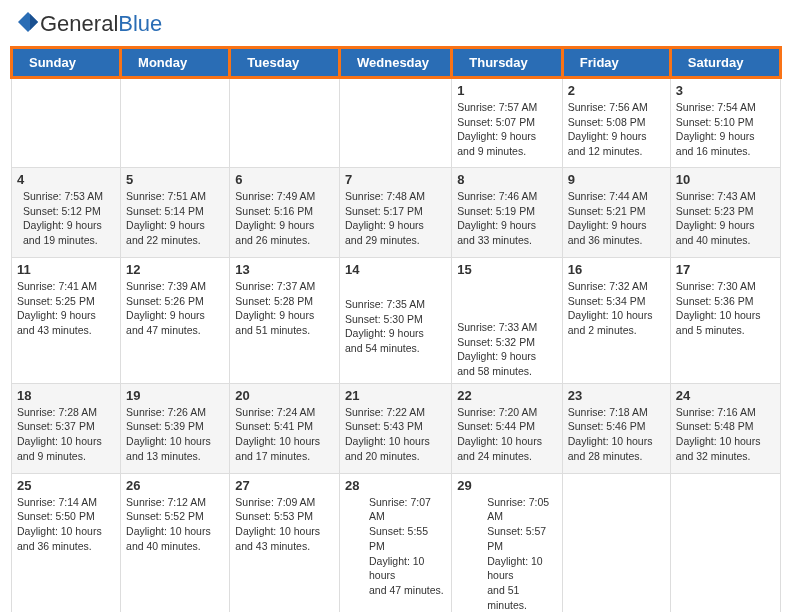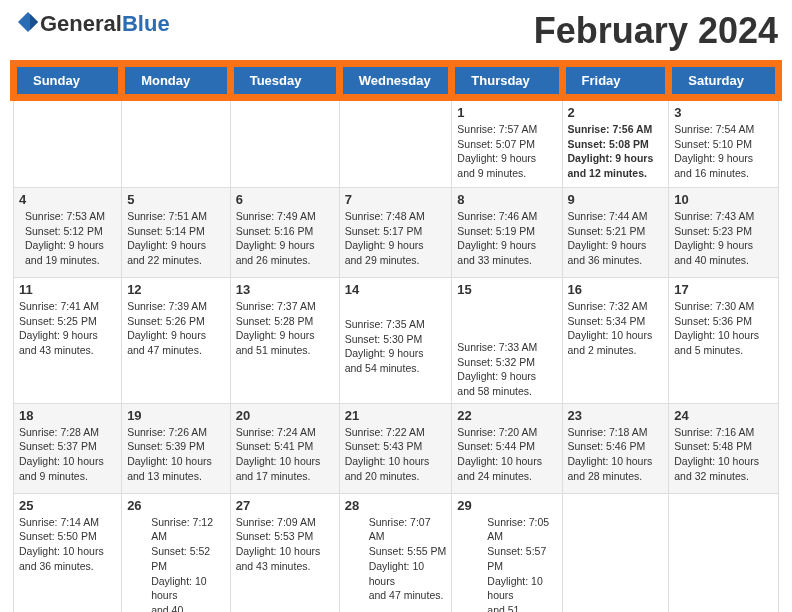--- a/index.html
+++ b/index.html
@@ -16,21 +16,21 @@
       align-items: flex-start;
       margin-bottom: 8px;
       padding: 0 4px;
     }
     .logo {
       display: flex;
       align-items: center;
     }
     .logo-text {
       font-size: 22px;
-      font-weight: bold;
+      font-weight: normal;
       line-height: 1.1;
     }
     .logo-general { color: #333; }
     .logo-blue { color: #2a6db5; }
     .logo-icon {
       width: 24px;
       height: 24px;
       margin-left: 2px;
     }
     .title-block {
@@ -50,21 +50,21 @@
       border-collapse: collapse;
       border: 1px solid #ccc;
     }
     .calendar th {
       background: #2a6db5;
       color: #fff;
       font-size: 13px;
       font-weight: bold;
       padding: 6px 16px;
       text-align: left;
-      border: 7px solid #f97316;
+      border: 3px solid #f97316;
     }
     .calendar td {
       vertical-align: top;
       border: 1px solid #ddd;
       padding: 4px 5px;
       font-size: 10.5px;
       color: #333;
       height: 90px;
       width: 113px;
       background: #fff;
@@ -97,21 +97,20 @@
         <polygon points="14,4 22,12 14,20" fill="#1a5090"></polygon>
       </svg>
     </div>
     <div>
       <div class="logo-text">
         <span class="logo-general">General</span><span class="logo-blue">Blue</span>
       </div>
     </div>
   </div>
   <div class="title-block">
-    <div class="month-title">February 2024</div>
   </div>
 </div>
 
 <table class="calendar">
   <thead>
     <tr>
     <th>Sunday</th>
         <th>Monday</th>
         <th>Tuesday</th>
         <th>Wednesday</th>
@@ -128,21 +127,21 @@
         <td class="empty-cell"></td>
         <td>
           <span class="day-num">1</span>
           <div class="day-info" style="white-space: pre-line;">Sunrise: 7:57 AM
 Sunset: 5:07 PM
 Daylight: 9 hours
 and 9 minutes.</div>
         </td>
         <td>
           <span class="day-num">2</span>
-          <div class="day-info" style="white-space: pre-line; font-weight: bold;">Sunrise: 7:56 AM
+          <div class="day-info" style="white-space: pre-line;">Sunrise: 7:56 AM
 Sunset: 5:08 PM
 Daylight: 9 hours
 and 12 minutes.</div>
         </td>
         <td>
           <span class="day-num">3</span>
           <div class="day-info" style="white-space: pre-line;">Sunrise: 7:54 AM
 Sunset: 5:10 PM
 Daylight: 9 hours
 and 16 minutes.</div>
@@ -304,21 +303,21 @@
       <tr>
         <td>
           <span class="day-num">25</span>
           <div class="day-info" style="white-space: pre-line;">Sunrise: 7:14 AM
 Sunset: 5:50 PM
 Daylight: 10 hours
 and 36 minutes.</div>
         </td>
         <td>
           <span class="day-num">26</span>
-          <div class="day-info" style="white-space: pre-line; margin-left: 24px;">Sunrise: 7:12 AM
+          <div class="day-info" style="white-space: pre-line;">Sunrise: 7:12 AM
 Sunset: 5:52 PM
 Daylight: 10 hours
 and 40 minutes.</div>
         </td>
         <td>
           <span class="day-num">27</span>
           <div class="day-info" style="white-space: pre-line;">Sunrise: 7:09 AM
 Sunset: 5:53 PM
 Daylight: 10 hours
 and 43 minutes.</div>

